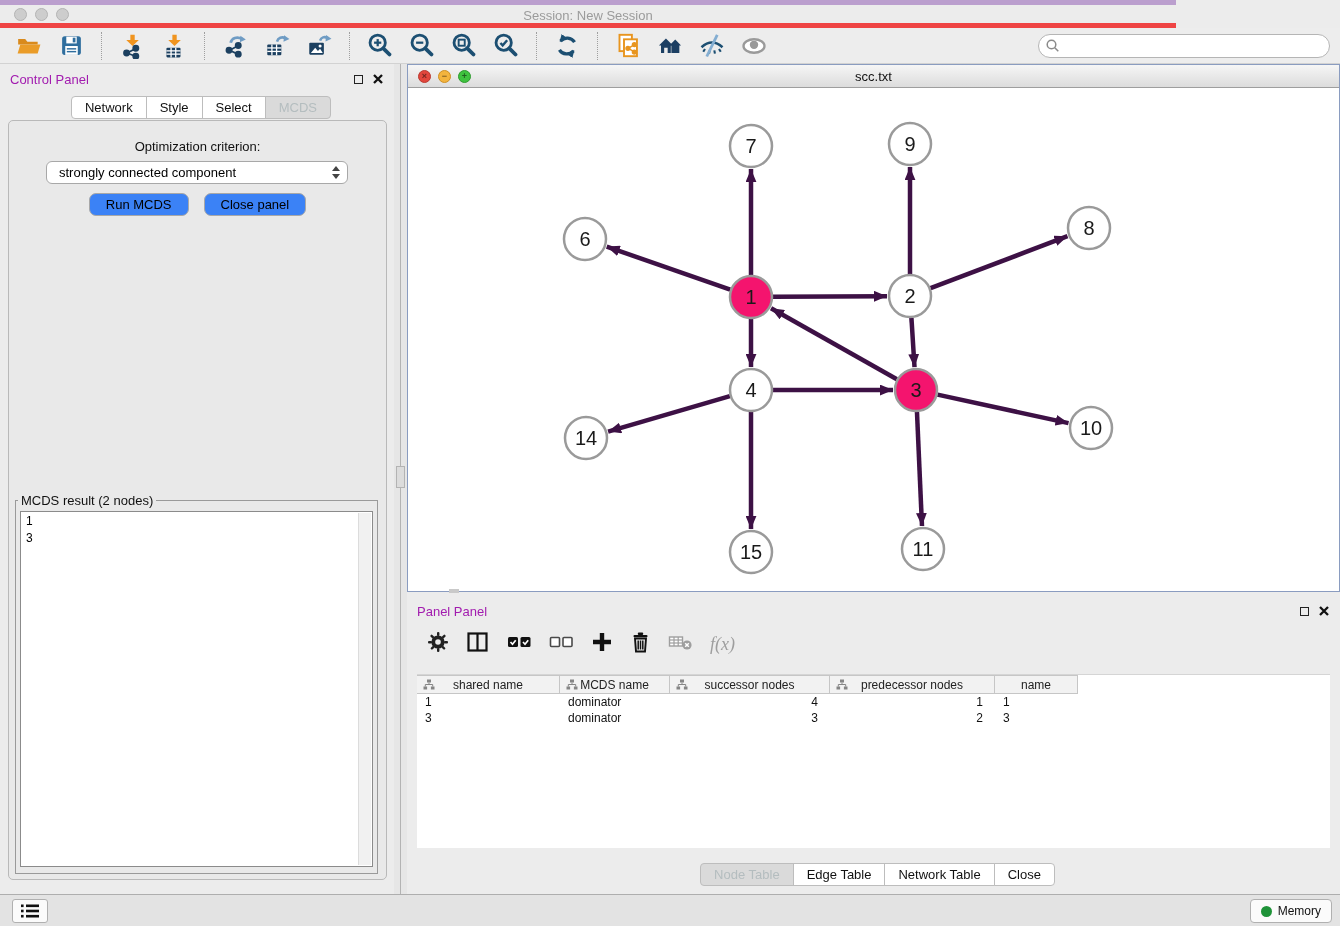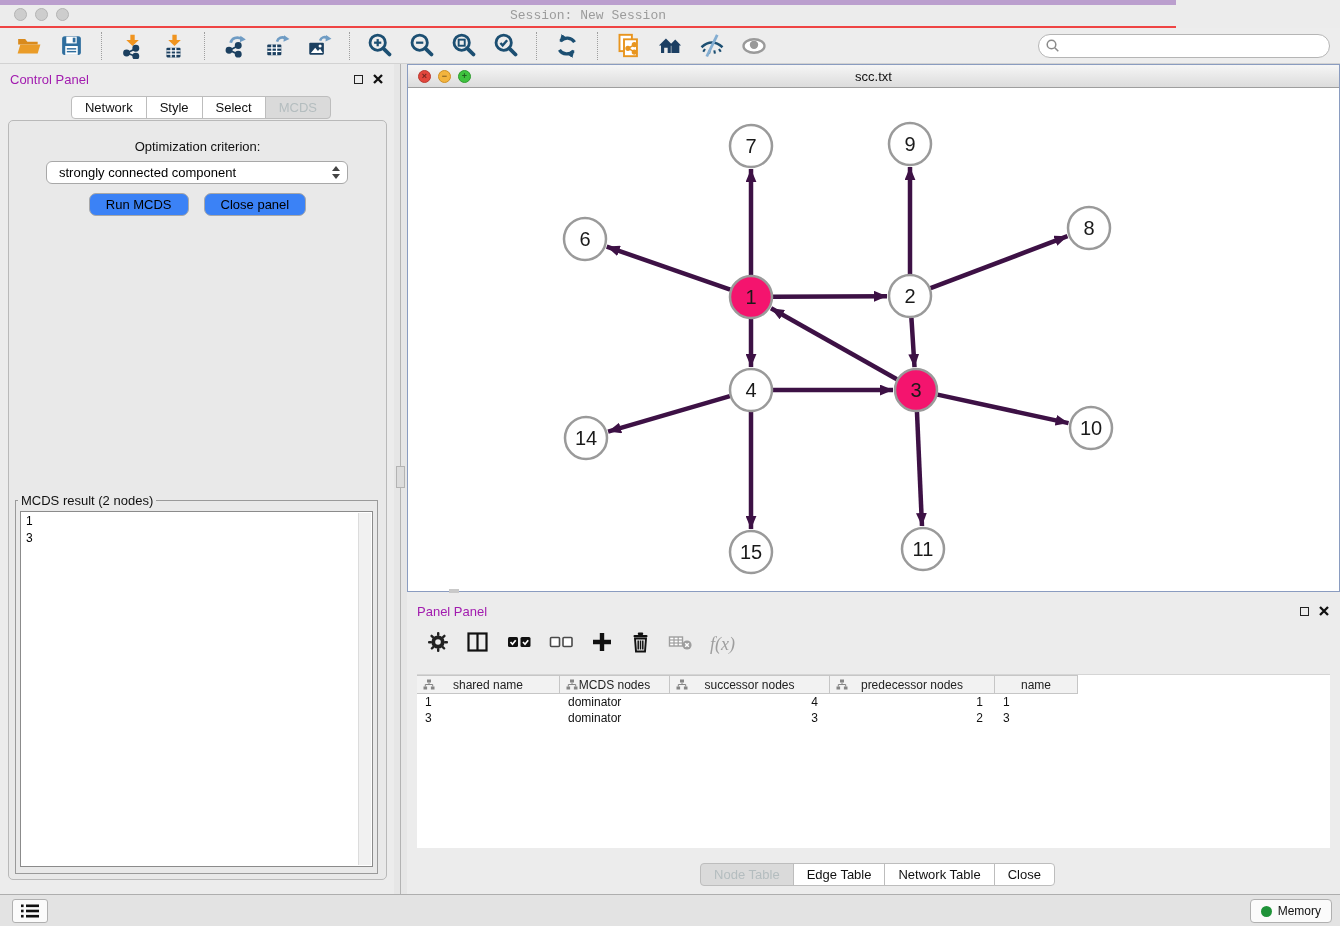--- a/index.html
+++ b/index.html
@@ -1,21 +1,21 @@
 <!DOCTYPE html>
 <html><head>
 <meta charset="utf-8">
 <style>
   * { box-sizing: border-box; margin: 0; padding: 0; }
   html,body { width:1340px; height:926px; overflow:hidden; }
   body { font-family:"Liberation Sans", sans-serif; background:#ececec; position:relative; }
 
   
   #titlebar { position:absolute; left:0; top:0; width:1176px; height:28px;
-    background:#ececec; border-bottom:2px solid #ef4444;font-family:Liberation Mono, monospace; }
+    background:#ececec; border-bottom:5px solid #ef4444; }
   #titlebar .accent { position:absolute; left:0; top:0; right:0; height:5px; background:#bb9fce; }
   .lights { position:absolute; left:14px; top:8px; display:flex; gap:8px; }
   .light { width:13px; height:13px; border-radius:50%; background:#cdcdcd; border:1px solid #b4b4b4; }
   #titlebar .title { position:absolute; left:0; right:0; top:8px; text-align:center;
     font-size:13px; color:#9b9b9b; }
 
   
   #main-toolbar { position:absolute; left:0; top:28px; width:1340px; height:36px;
     background:#ededed; border-bottom:1px solid #d2d2d2; display:flex; align-items:center; padding-left:8px; }
   .tbtn { width:30px; height:30px; display:flex; align-items:center; justify-content:center; margin:0 6px; flex:0 0 auto; }
@@ -463,21 +463,21 @@
         </div>
       <div class="th c1">
           <svg width="12" height="12" viewBox="0 0 12 12">
             <g fill="#858585">
               <rect x="4" y="0.5" width="4" height="3"></rect>
               <rect x="0.5" y="7.5" width="3.6" height="3"></rect>
               <rect x="7.9" y="7.5" width="3.6" height="3"></rect>
             </g>
             <path d="M6 3.5 V5.5 M2.3 7.5 V5.5 H9.7 V7.5" stroke="#858585" stroke-width="1" fill="none"></path>
           </svg>
-          <span>MCDS nodes</span>
+          <span>MCDS name</span>
         </div>
       <div class="th c2">
           <svg width="12" height="12" viewBox="0 0 12 12">
             <g fill="#858585">
               <rect x="4" y="0.5" width="4" height="3"></rect>
               <rect x="0.5" y="7.5" width="3.6" height="3"></rect>
               <rect x="7.9" y="7.5" width="3.6" height="3"></rect>
             </g>
             <path d="M6 3.5 V5.5 M2.3 7.5 V5.5 H9.7 V7.5" stroke="#858585" stroke-width="1" fill="none"></path>
           </svg>

